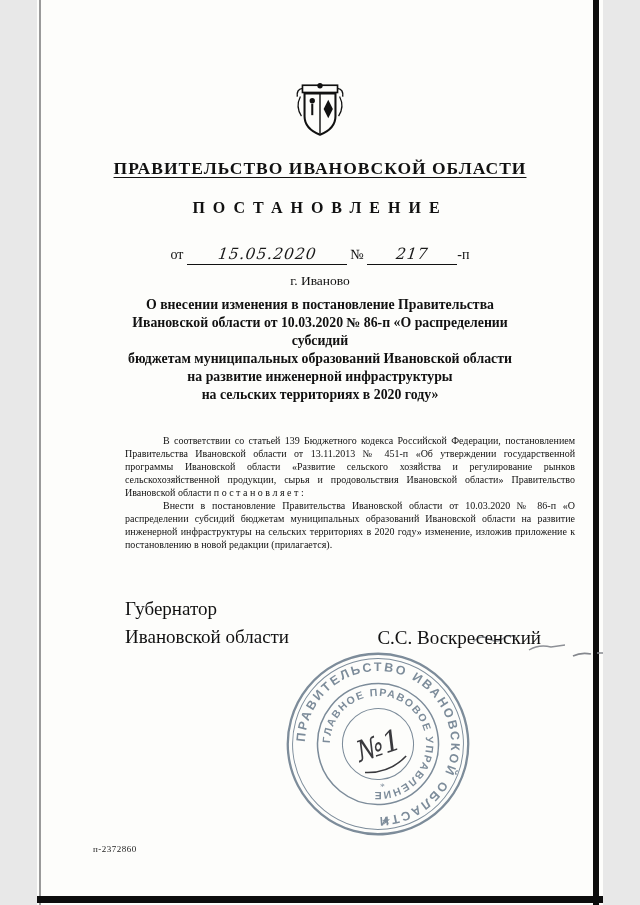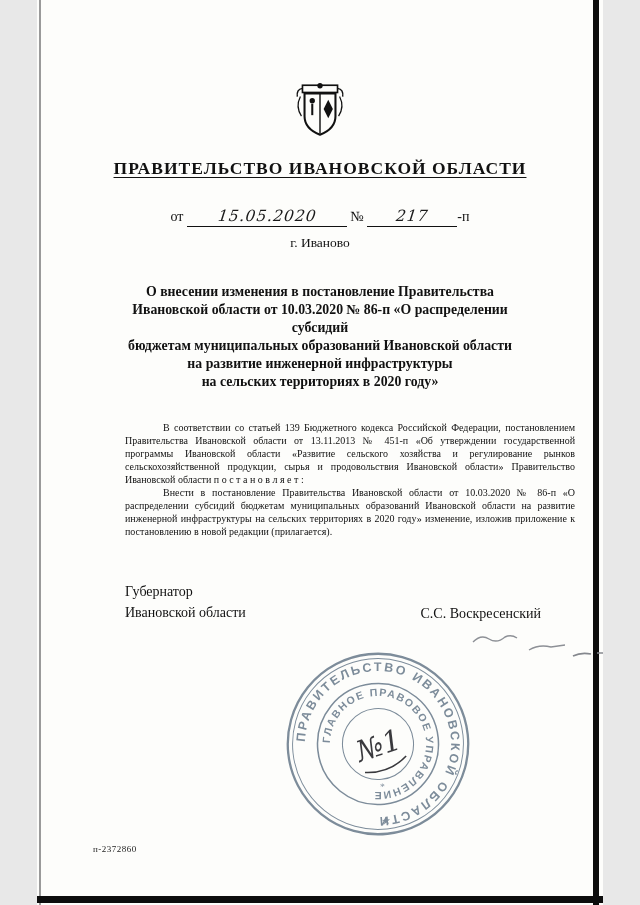--- a/index.html
+++ b/index.html
@@ -28,31 +28,31 @@
   .ul { display:inline-block; border-bottom:1.4px solid #111; text-align:center; padding:0 6px 1px; }
   .ul-date { min-width:148px; }
   .ul-num  { min-width:78px; }
   .hand {
     display:inline-block; font-family:"DejaVu Serif",serif; font-style:italic;
     font-size:15.5px; transform:skewX(-7deg); color:#1a1a1a; letter-spacing:1px;
   }
   .city { text-align:center; font-size:13.5px; margin-top:8px; }
 
   .subject {
-    margin:32px 70px 0; text-align:center;
+    margin:7px 70px 0; text-align:center;
     font-weight:bold; font-size:13.8px; line-height:1.3;
   }
   .body-text {
     margin:30px 28px 0 88px; font-size:10px; line-height:1.31; text-align:justify;
   }
   .body-text p { margin:0; text-indent:38px; }
 
   .signature-row {
     display:flex; justify-content:space-between; align-items:flex-end;
-    margin:44px 62px 0 88px; font-size:14px; position:relative; z-index:2;gap:28px;
+    margin:44px 62px 0 88px; font-size:19px; position:relative; z-index:2;gap:28px;
   }
   .sig-position div { line-height:1.45; }
   .sig-name { padding-bottom:1px; }
 
   .stamp {
     position:absolute; left:245px; top:648px; width:192px; height:192px;
     opacity:.85; transform:rotate(-6deg); pointer-events:none; z-index:3;
   }
   .scribble { position:absolute; left:428px; top:616px; width:150px; height:48px; z-index:1; }
 
@@ -81,20 +81,21 @@
       <line x1="32" y1="11" x2="32" y2="50" stroke="#111" stroke-width="1.4"></line>
       <circle cx="24.5" cy="18" r="2.6" fill="#111"></circle>
       <line x1="24.5" y1="21" x2="24.5" y2="32" stroke="#111" stroke-width="2"></line>
       <path d="M40 17 l4.5 9 l-4.5 9 l-4.5 -9 z" fill="#111"></path>
       <path d="M13 14 q-5 10 1 19" fill="none" stroke="#111" stroke-width="1.2"></path>
       <path d="M51 14 q5 10 -1 19" fill="none" stroke="#111" stroke-width="1.2"></path>
     </svg>
   </div>
 
   <div class="org-title">ПРАВИТЕЛЬСТВО ИВАНОВСКОЙ ОБЛАСТИ</div>
+  <div class="doc-type">ПОСТАНОВЛЕНИЕ</div>
 
   <div class="date-line">
     <span>от</span>
     <span class="ul ul-date"><span class="hand">15.05.2020</span></span>
     <span>№</span>
     <span class="ul ul-num"><span class="hand">217</span></span><span>-п</span>
   </div>
   <div class="city">г. Иваново</div>
 
   <div class="subject">

